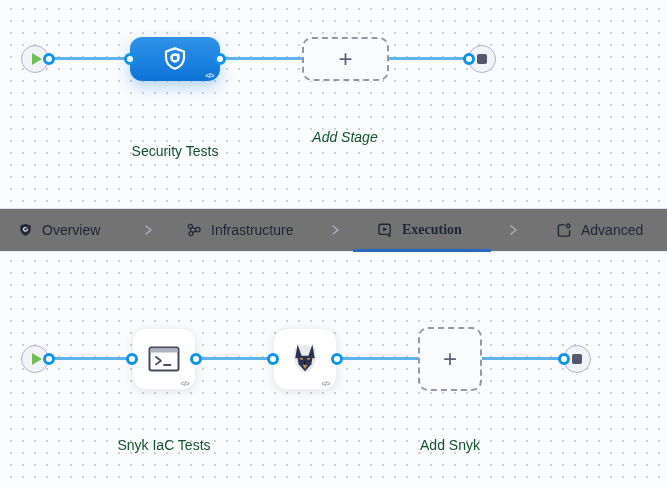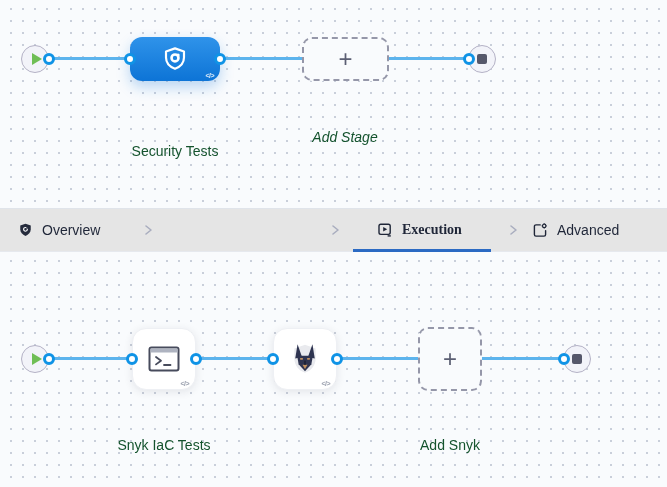--- a/index.html
+++ b/index.html
@@ -44,21 +44,21 @@
   .plus-glyph{font-size:24px;font-weight:300;color:#5b5f73;line-height:1;}
   .node-label{
     position:absolute;text-align:center;font-size:14px;color:#14532d;line-height:17px;margin-top:41px;
   }
   .code-badge{
     position:absolute;right:6px;bottom:2px;font-size:7px;font-weight:700;letter-spacing:-.5px;
   }
   .code-badge.on-blue{color:rgba(255,255,255,.85);}
   .code-badge.on-white{color:#9aa0ae;}
   .tabbar{
-    position:absolute;left:0;top:208px;width:667px;height:42px;background:#e5e5e5;
+    position:absolute;left:0;top:208px;width:667px;height:42px;background:#737373;
     border-top:1px solid #e0e4ea;border-bottom:1px solid #e6e9ee;box-sizing:content-box;
   }
   .tab{
     position:absolute;top:0;height:42px;display:flex;align-items:center;gap:9px;
     font-size:14px;color:#1f2638;cursor:pointer;white-space:nowrap;
   }
   .tab.active{font-weight:700;font-family:Liberation Serif, serif;}
   .tab-chevron{position:absolute;top:14px;}
   .tab-underline{position:absolute;left:353px;bottom:-1px;width:138px;height:3px;background:#2b6ac3;}
   svg{display:block;}
@@ -106,39 +106,52 @@
       <circle cx="8" cy="7.3" r="2" fill="none" stroke="#ffffff" stroke-width="1.2"></circle>
       <circle cx="9.7" cy="5.8" r="0.9" fill="#252b3c"></circle>
     </svg>
     <span>Overview</span>
   </div>
 
   <svg class="tab-chevron" style="left:141px;" width="14" height="14" viewBox="0 0 14 14">
     <polyline points="5,3 10,7 5,11" fill="none" stroke="#a9adbf" stroke-width="1.6" stroke-linecap="round" stroke-linejoin="round"></polyline>
   </svg>
 
+  <div class="tab" style="left:186px;">
+    <svg width="16" height="16" viewBox="0 0 16 16">
+      <g fill="none" stroke="#252b3c" stroke-width="1.3">
+        <circle cx="4.4" cy="4.4" r="2"></circle>
+        <circle cx="5" cy="11.6" r="2"></circle>
+        <circle cx="11.8" cy="7.6" r="2.3"></circle>
+        <line x1="6.1" y1="5.4" x2="9.8" y2="6.8"></line>
+        <line x1="6.7" y1="10.6" x2="9.9" y2="8.9"></line>
+        <line x1="4.5" y1="6.4" x2="4.9" y2="9.6"></line>
+      </g>
+    </svg>
+    <span>Infrastructure</span>
+  </div>
 
   <svg class="tab-chevron" style="left:328px;" width="14" height="14" viewBox="0 0 14 14">
     <polyline points="5,3 10,7 5,11" fill="none" stroke="#a9adbf" stroke-width="1.6" stroke-linecap="round" stroke-linejoin="round"></polyline>
   </svg>
 
   <div class="tab active" style="left:377px;">
     <svg width="16" height="16" viewBox="0 0 16 16">
       <rect x="2" y="2.2" width="11.2" height="10.2" rx="1.8" fill="none" stroke="#1f2638" stroke-width="1.4"></rect>
       <polygon points="6.2,5 10.2,7.3 6.2,9.6" fill="#1f2638"></polygon>
       <line x1="10.6" y1="13.9" x2="13.8" y2="13.9" stroke="#1f2638" stroke-width="1.4"></line>
     </svg>
     <span>Execution</span>
   </div>
 
   <svg class="tab-chevron" style="left:506px;" width="14" height="14" viewBox="0 0 14 14">
     <polyline points="5,3 10,7 5,11" fill="none" stroke="#a9adbf" stroke-width="1.6" stroke-linecap="round" stroke-linejoin="round"></polyline>
   </svg>
 
-  <div class="tab" style="left:532px;">
+  <div class="tab" style="left:556px;">
     <svg width="16" height="16" viewBox="0 0 16 16">
       <path d="M13.6 8.6v3.9a1.6 1.6 0 0 1-1.6 1.6H4a1.6 1.6 0 0 1-1.6-1.6V4.5A1.6 1.6 0 0 1 4 2.9h4.2" fill="none" stroke="#1f2638" stroke-width="1.4" stroke-linecap="round"></path>
       <circle cx="12.2" cy="3.9" r="1.7" fill="none" stroke="#1f2638" stroke-width="1.2"></circle>
       <g stroke="#1f2638" stroke-width="1">
         <line x1="12.2" y1="1.3" x2="12.2" y2="2"></line>
           <line x1="12.2" y1="5.8" x2="12.2" y2="6.5"></line>
         <line x1="9.6" y1="3.9" x2="10.3" y2="3.9"></line>
           <line x1="14.1" y1="3.9" x2="14.8" y2="3.9"></line>
       </g>
     </svg>

